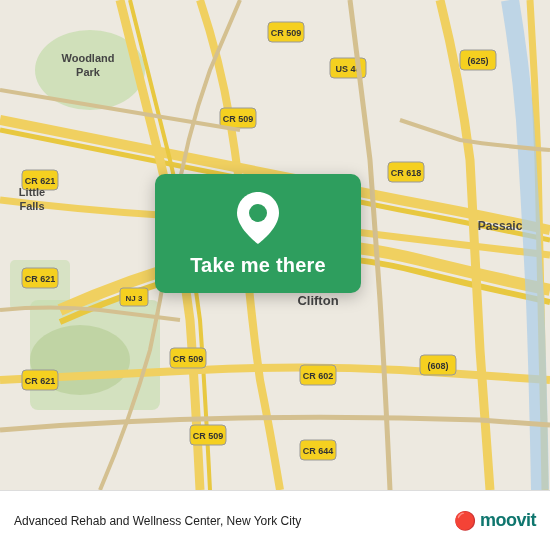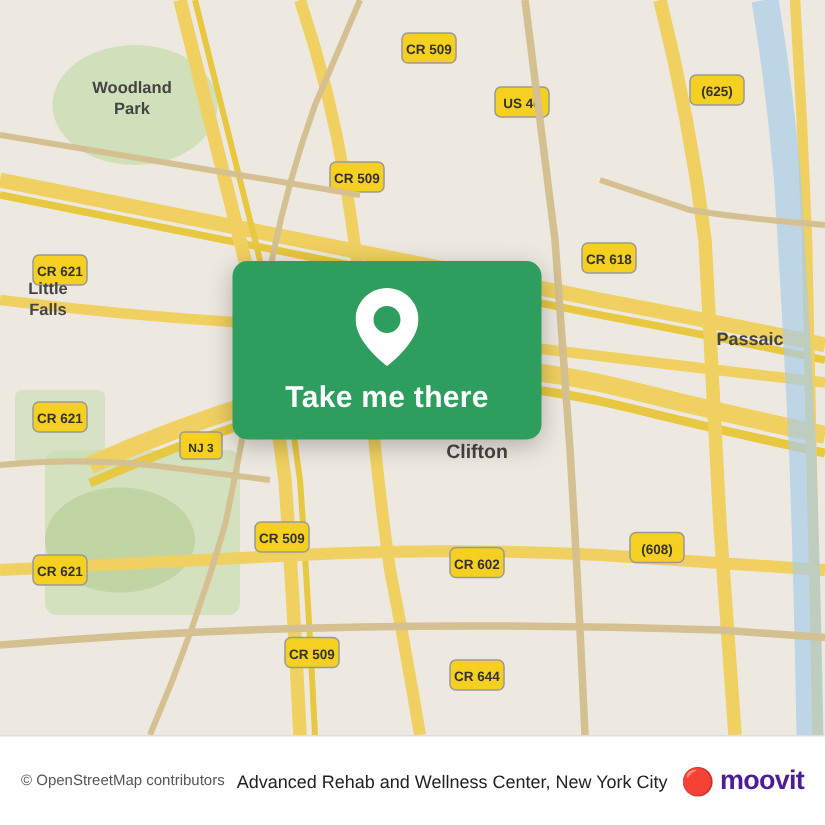--- a/index.html
+++ b/index.html
@@ -95,21 +95,21 @@
       flex-shrink: 0;
     }
 
     #moovit-pin {
       font-size: 18px;
     }
 
     #moovit-text {
       font-size: 18px;
       font-weight: 700;
-      color: #4c1d95;
+      color: #0f766e;
       letter-spacing: -0.5px;
     }
   </style>
 </head>
 <body>
 
 <div id="map-container">
   <svg id="map-svg" viewBox="0 0 550 490" xmlns="http://www.w3.org/2000/svg">
 
     <rect width="550" height="490" fill="#ede9e0"></rect>
@@ -204,19 +204,18 @@
       <svg width="42" height="52" viewBox="0 0 42 52" xmlns="http://www.w3.org/2000/svg">
         <path d="M21 0 C9.4 0 0 9.4 0 21 C0 36.75 21 52 21 52 C21 52 42 36.75 42 21 C42 9.4 32.6 0 21 0Z" fill="white"></path>
         <circle cx="21" cy="21" r="9" fill="#2e9e5e"></circle>
       </svg>
     </div>
     <button id="take-me-there-btn">Take me there</button>
   </div>
 </div>
 
 <div id="bottom-bar">
-  <span id="copyright-text">© OpenStreetMap contributors</span>
   <span id="location-name">Advanced Rehab and Wellness Center, New York City</span>
   <div id="moovit-logo">
     <span id="moovit-pin">🔴</span>
     <span id="moovit-text">moovit</span>
   </div>
 </div>
 
 </body></html>

